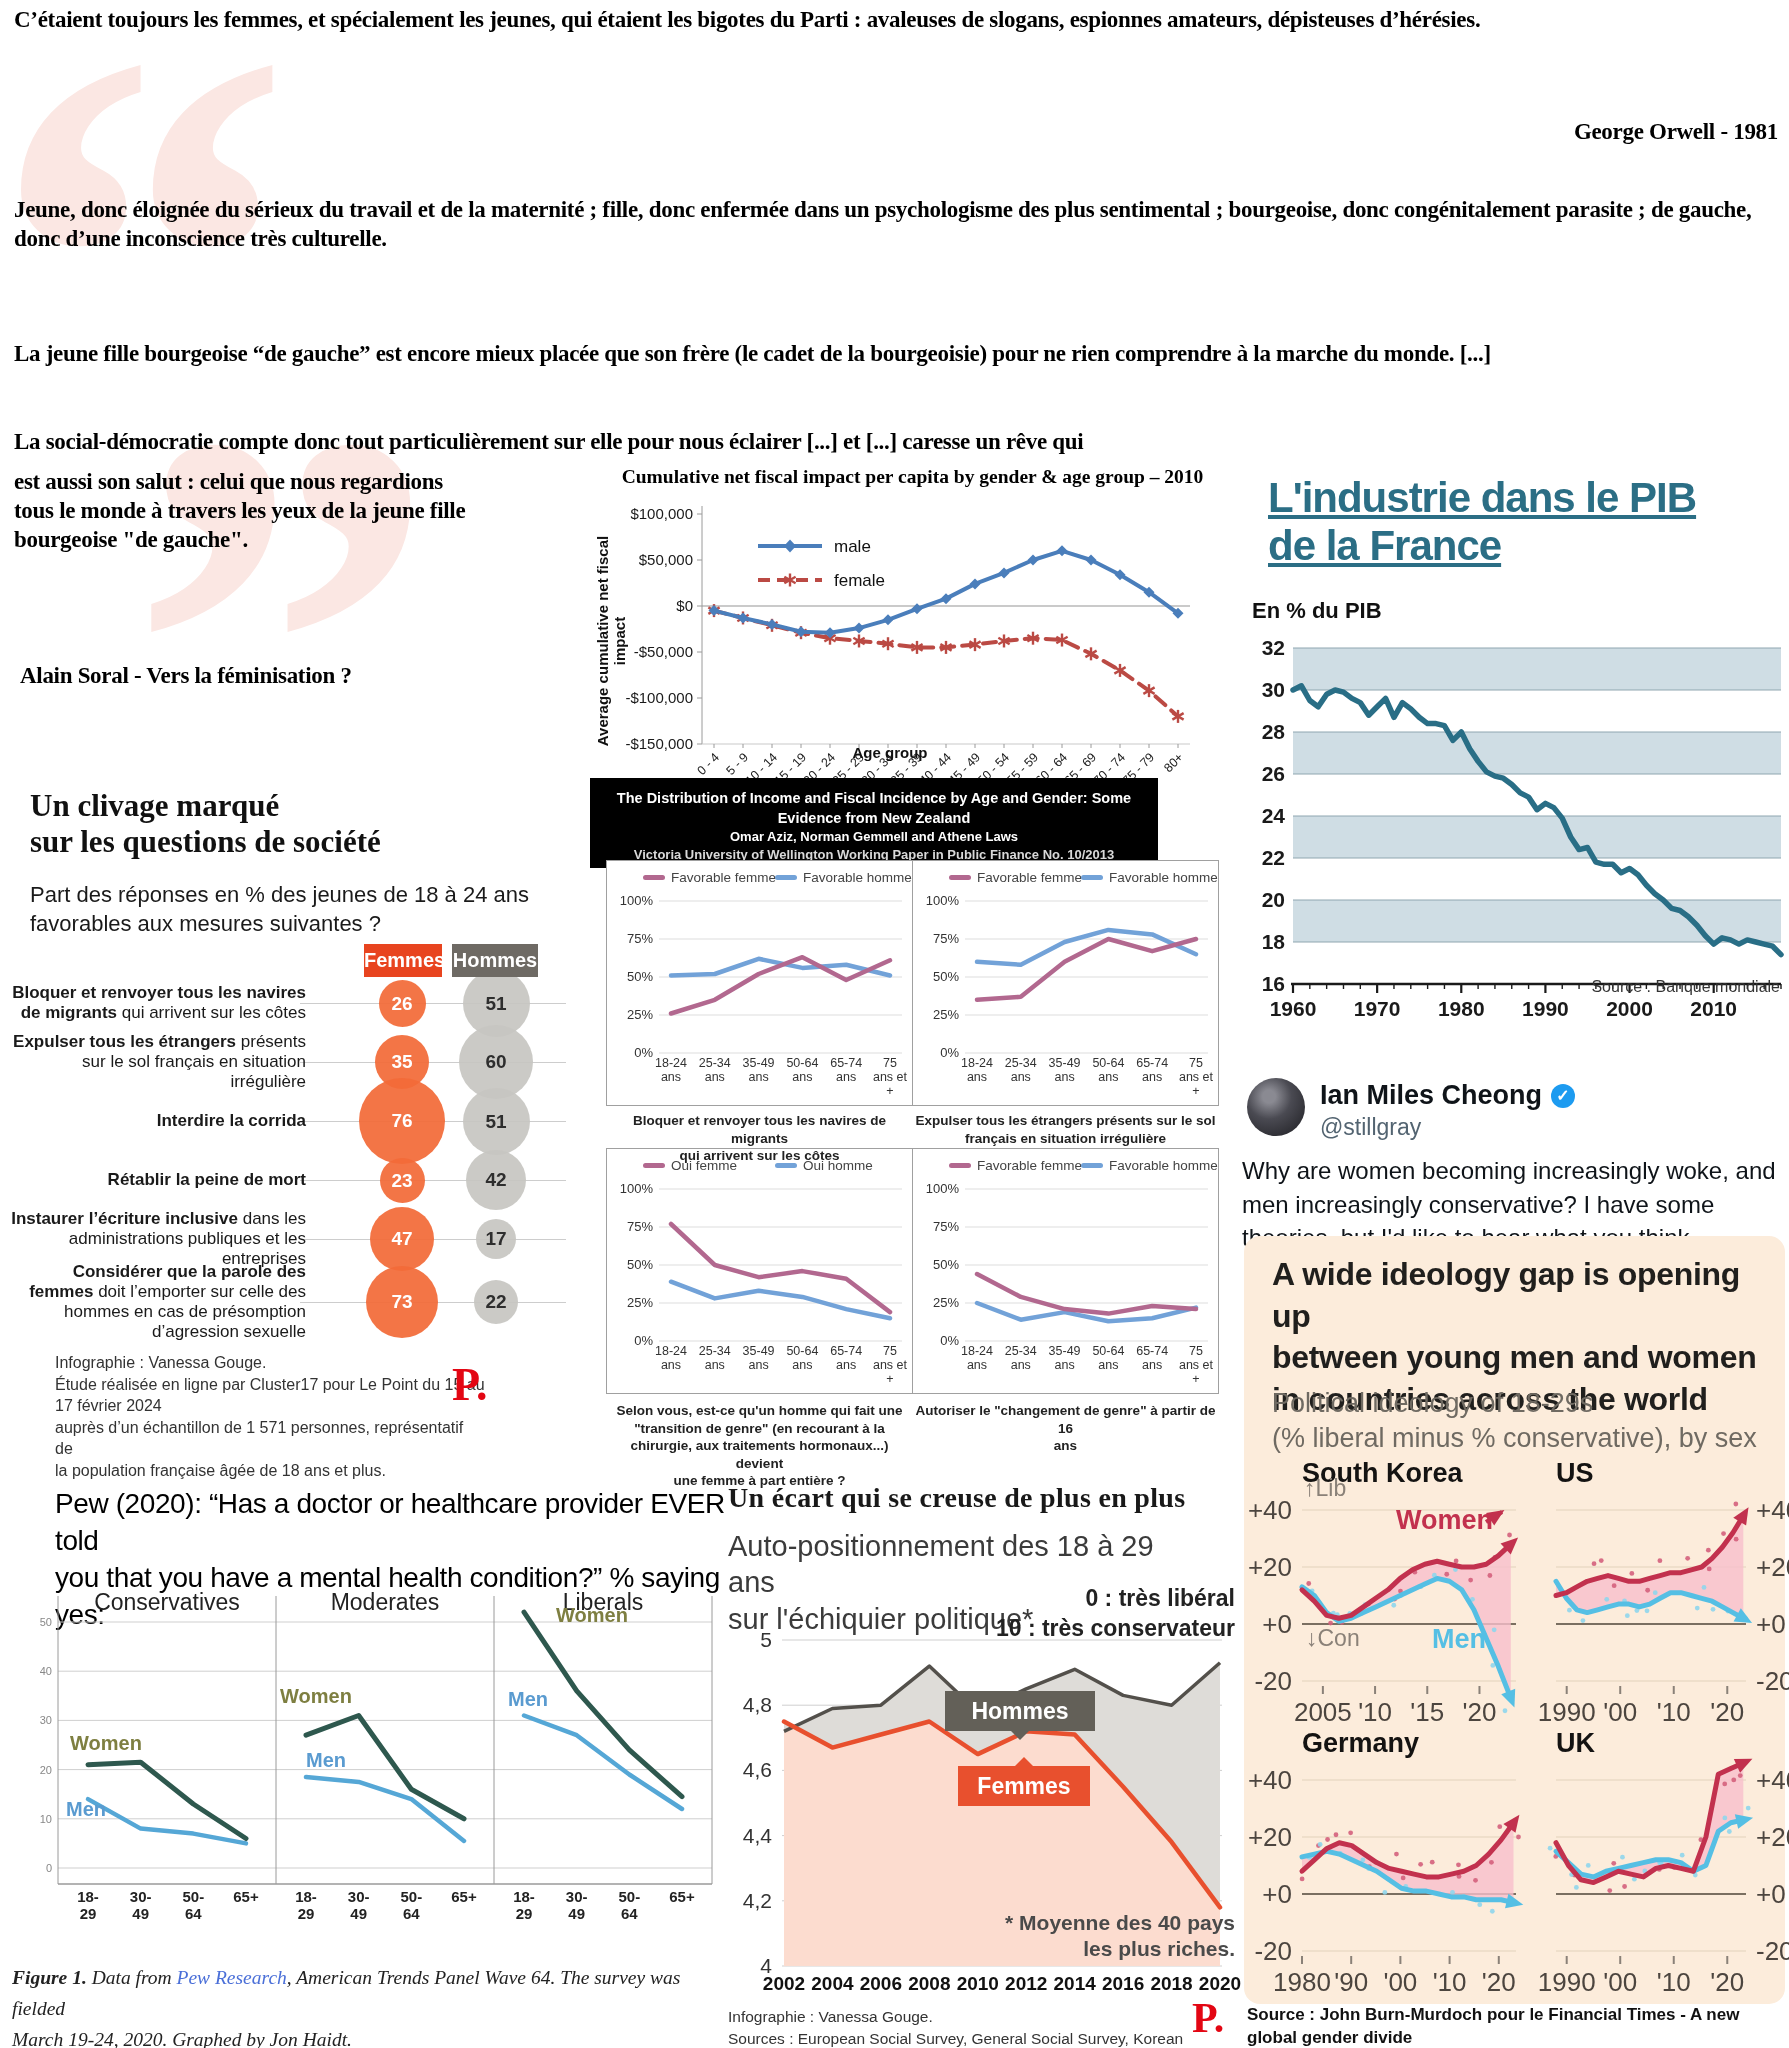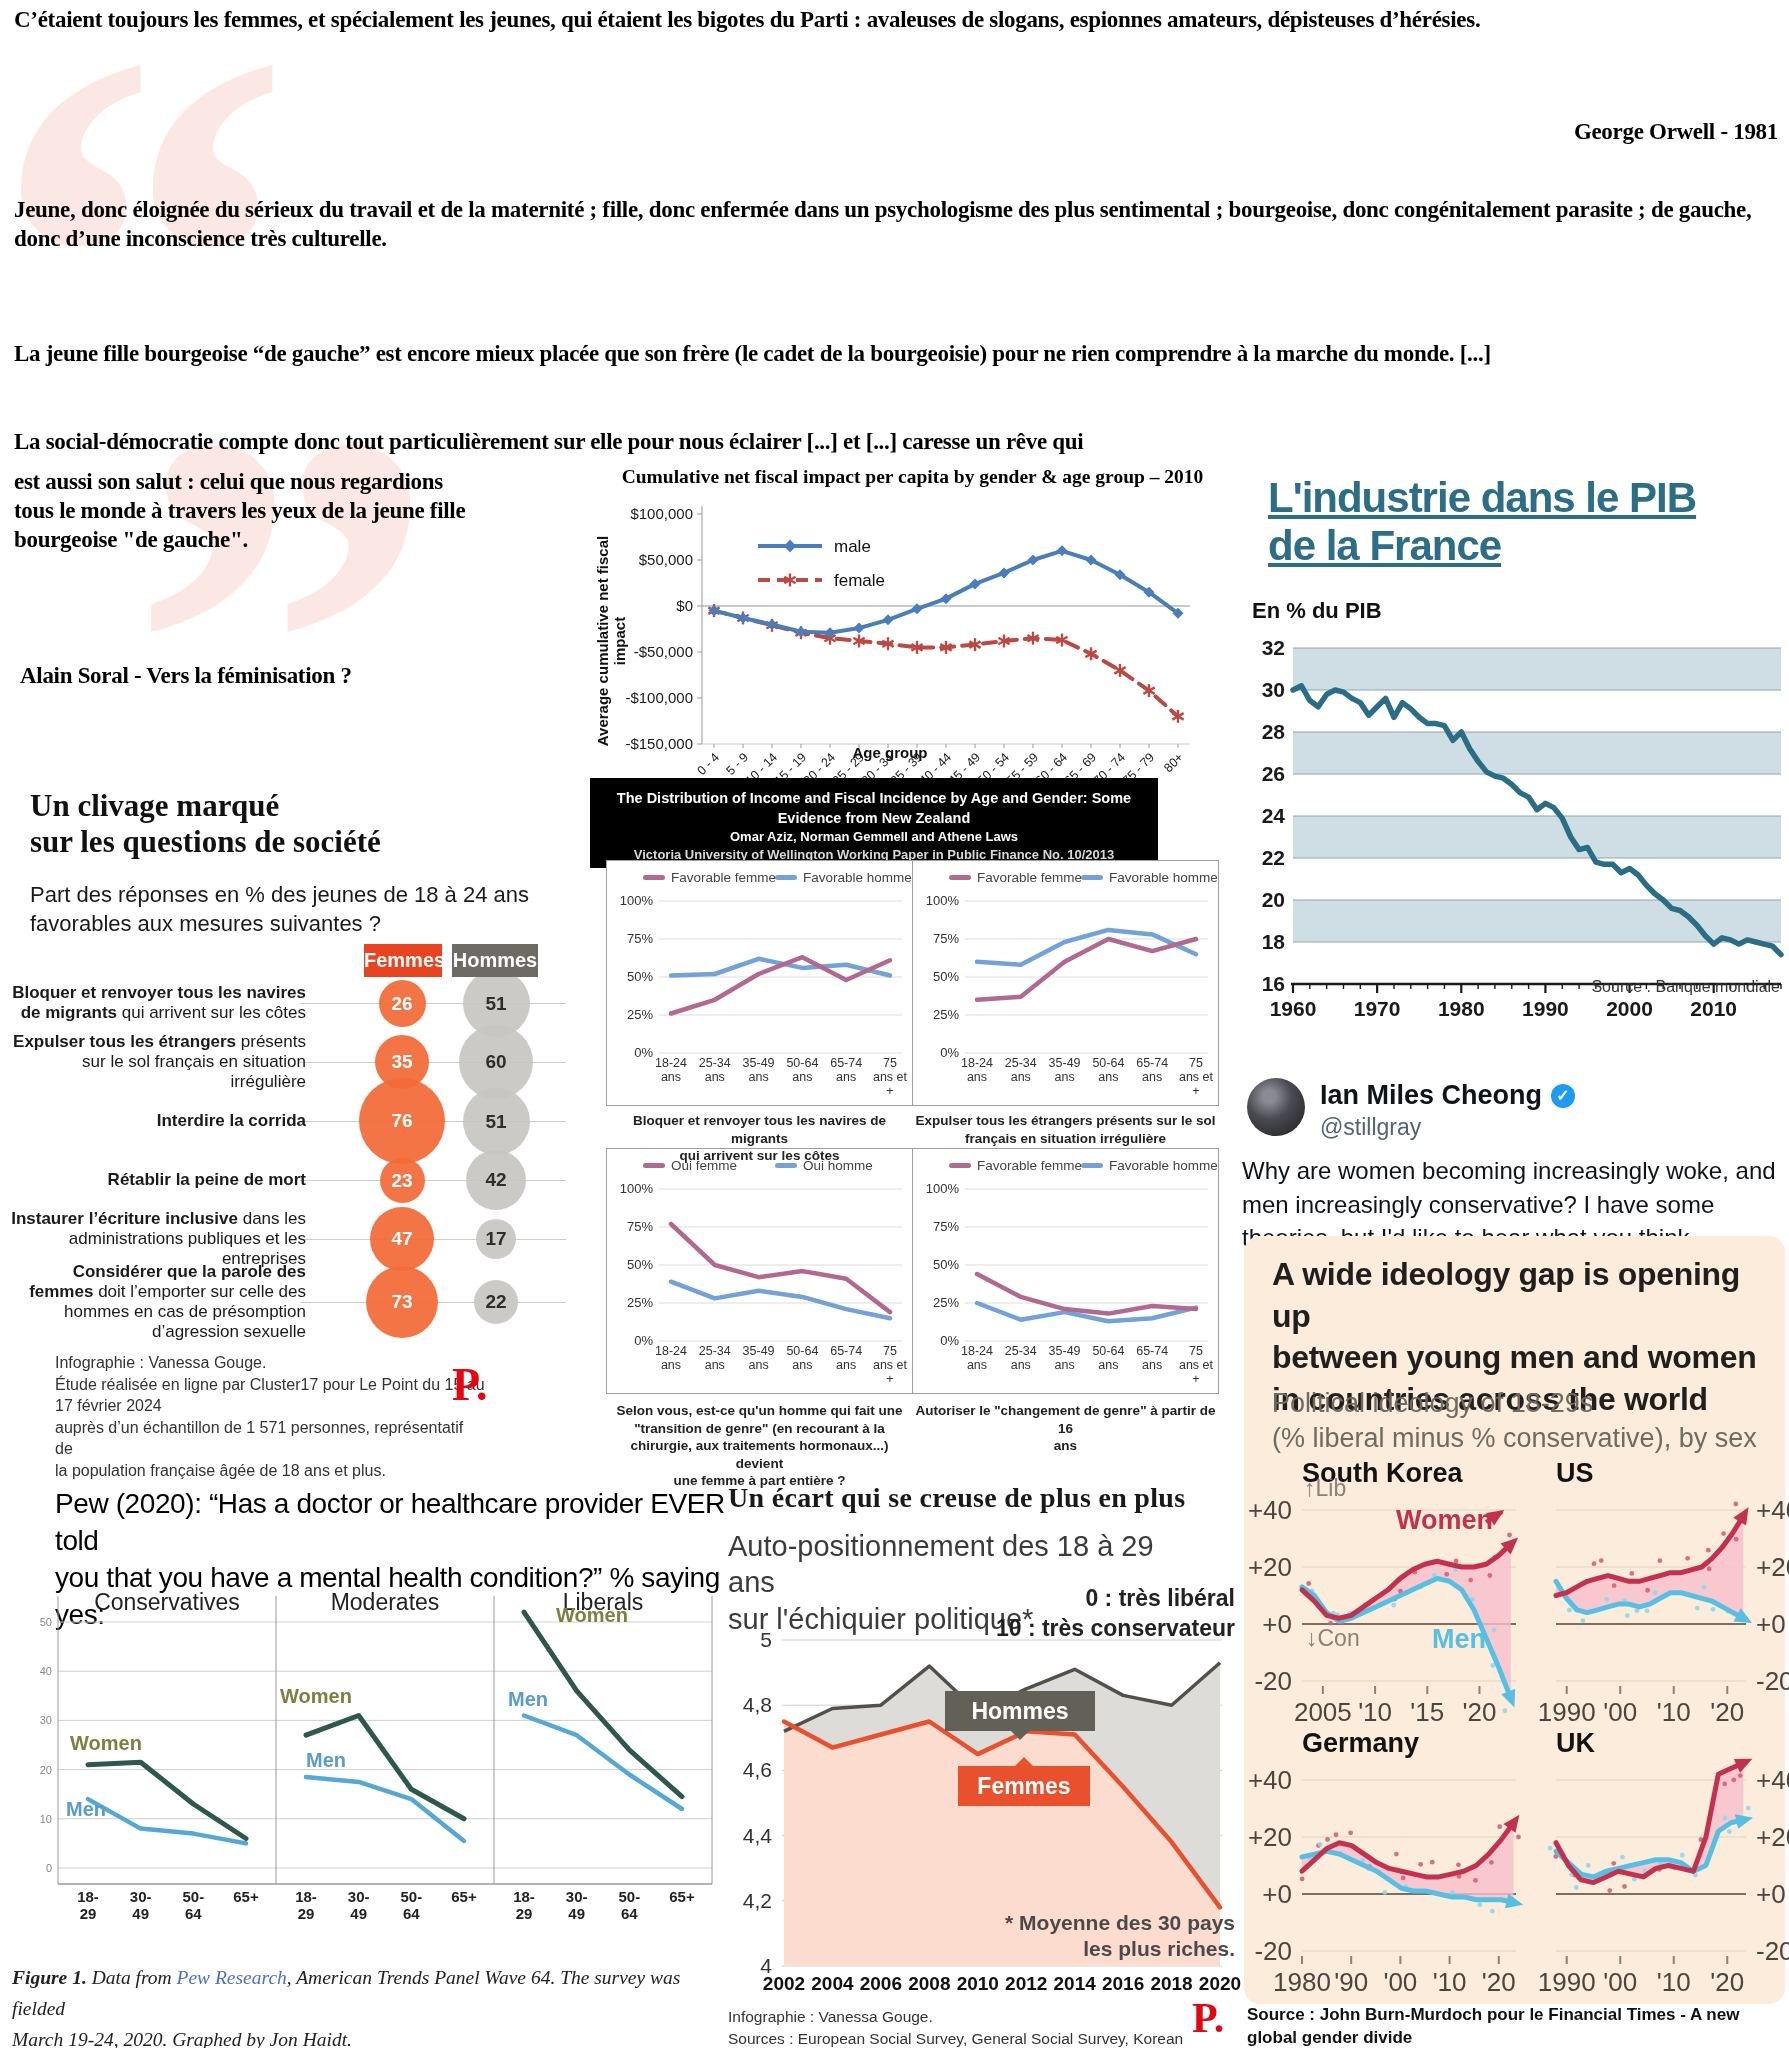--- a/index.html
+++ b/index.html
@@ -807,19 +807,19 @@
       <text x="217.33333333333334" y="362" text-anchor="middle" font-size="19" font-weight="bold" fill="#111">2008</text>
       <text x="265.77777777777777" y="362" text-anchor="middle" font-size="19" font-weight="bold" fill="#111">2010</text>
       <text x="314.22222222222223" y="362" text-anchor="middle" font-size="19" font-weight="bold" fill="#111">2012</text>
       <text x="362.6666666666667" y="362" text-anchor="middle" font-size="19" font-weight="bold" fill="#111">2014</text>
       <text x="411.1111111111111" y="362" text-anchor="middle" font-size="19" font-weight="bold" fill="#111">2016</text>
       <text x="459.55555555555554" y="362" text-anchor="middle" font-size="19" font-weight="bold" fill="#111">2018</text>
       <text x="508" y="362" text-anchor="middle" font-size="19" font-weight="bold" fill="#111">2020</text>
     </svg>
   <div id="ec-hommes" class="ec-badge">Hommes</div>
   <div id="ec-femmes" class="ec-badge">Femmes</div>
-  <div id="ec-foot" class="abs">* Moyenne des 30 pays
+  <div id="ec-foot" class="abs">* Moyenne des 40 pays
 les plus riches.</div>
   <div id="ec-footer" class="abs">Infographie : Vanessa Gouge.
 Sources : European Social Survey, General Social Survey, Korean Social Survey, The Economist.</div>
   <div id="ec-logo" class="abs">P.</div>
 
 </div>
 
 </body></html>

